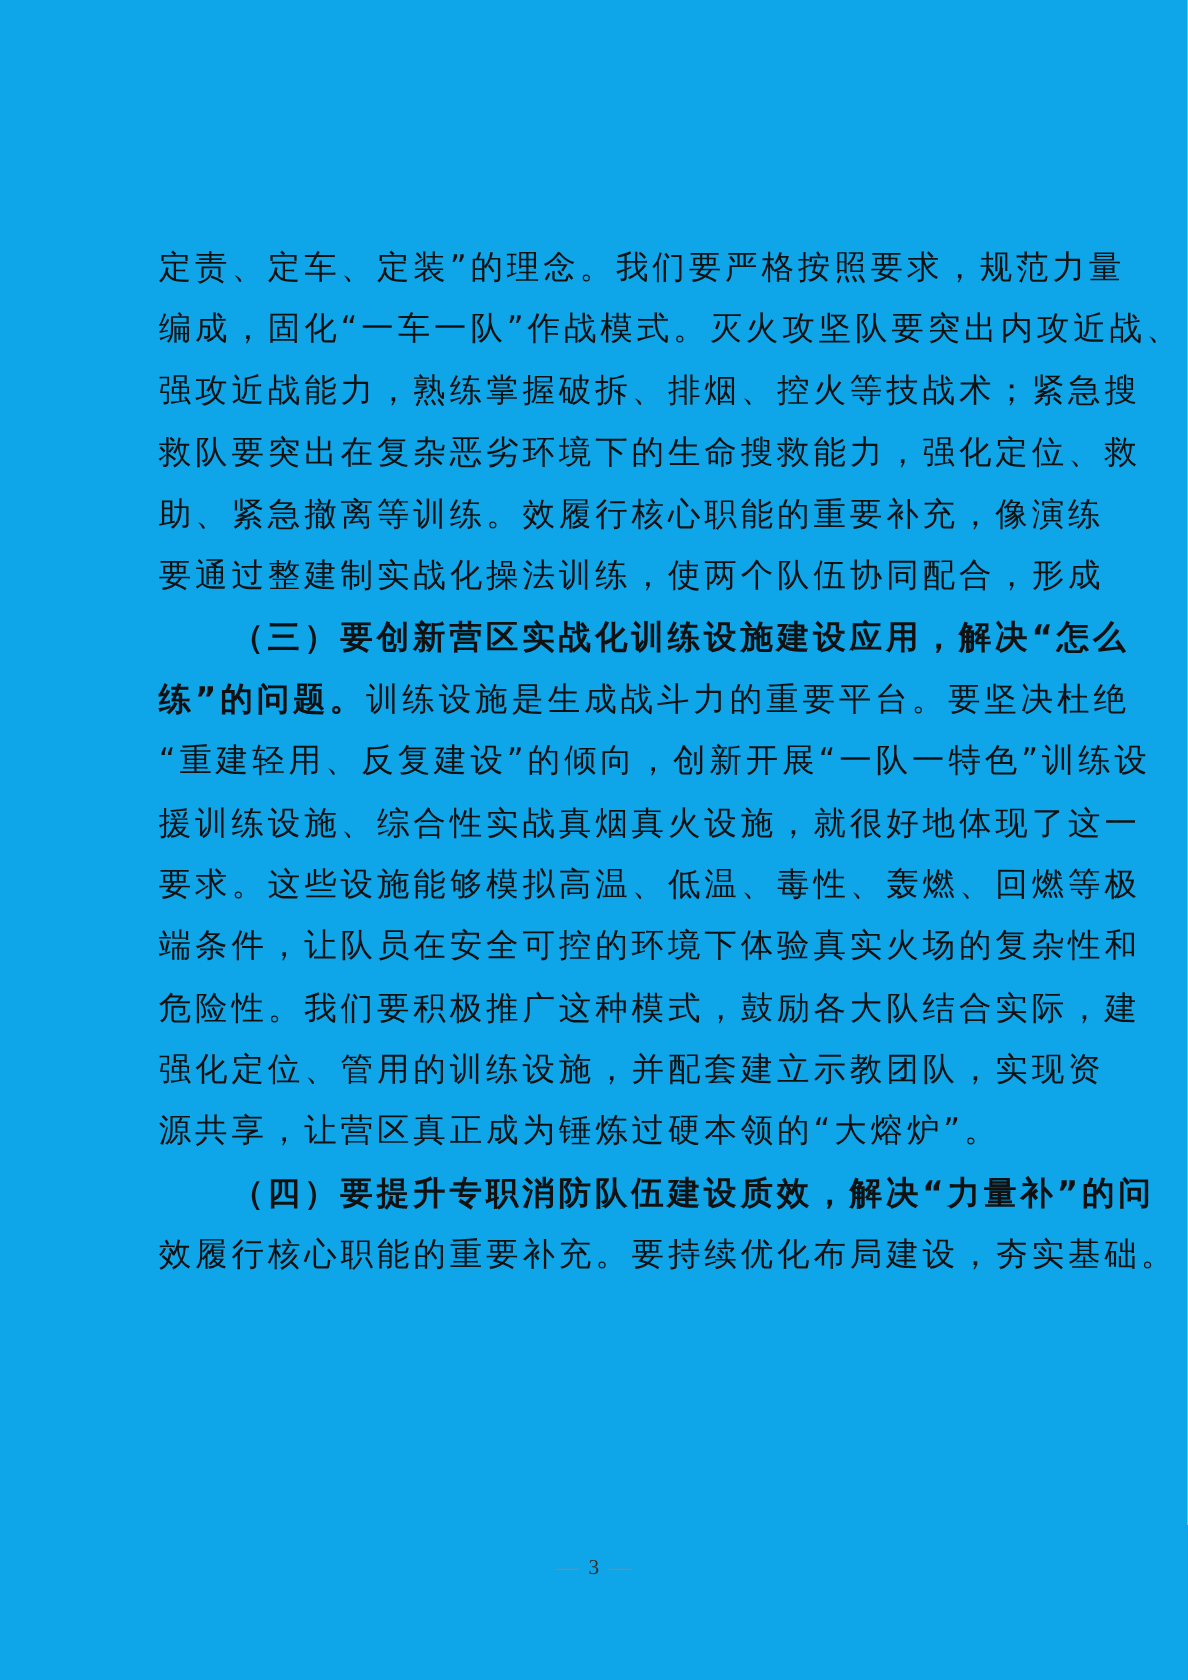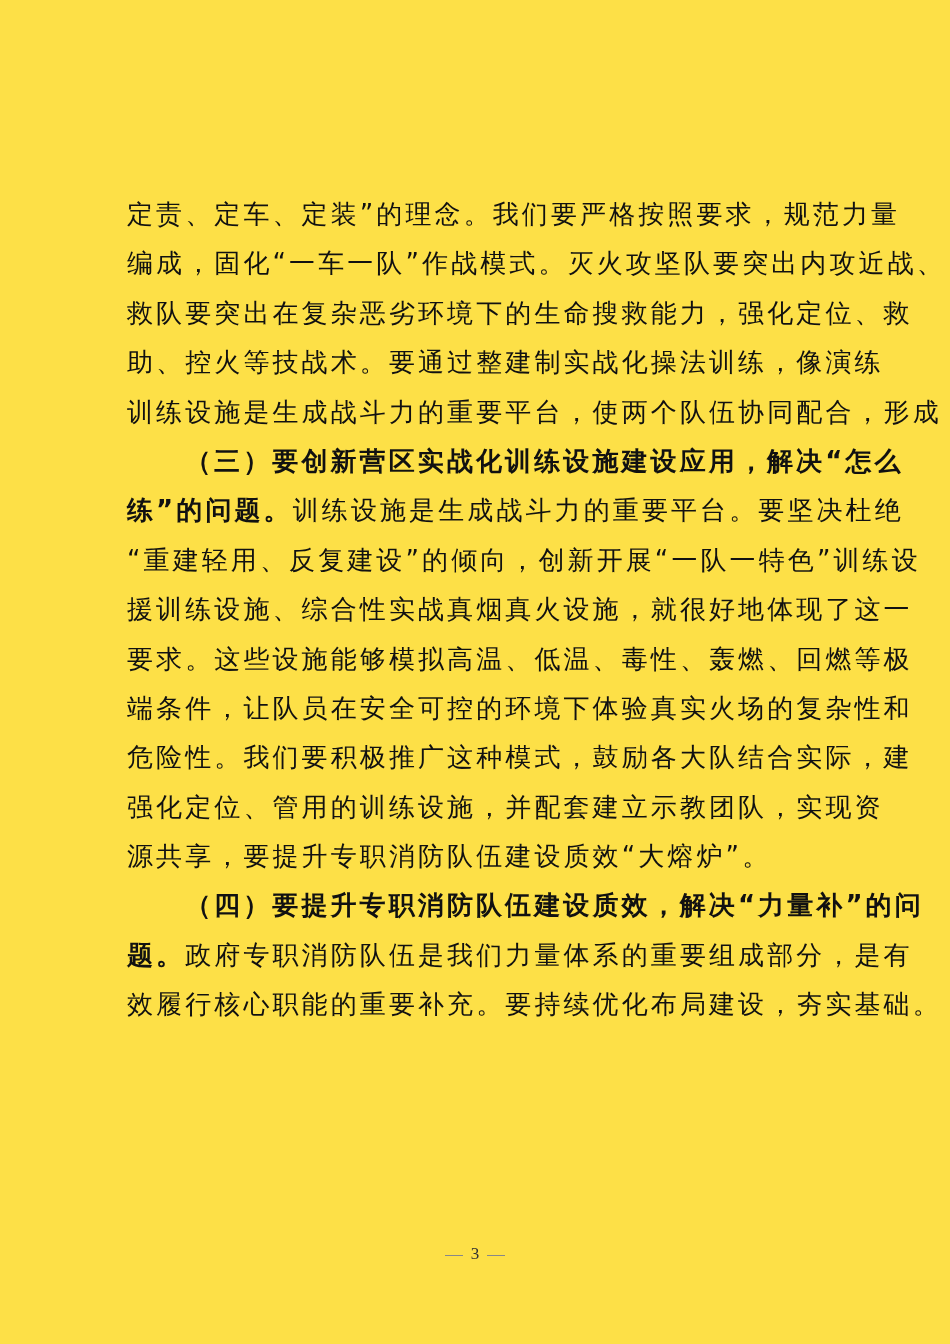--- a/index.html
+++ b/index.html
@@ -13,21 +13,21 @@
     position: relative;
     overflow: hidden;
     font-family: "DejaVu Sans", "Liberation Sans", sans-serif;
     color: #111111;
   }
   .page {
     position: absolute;
     left: 0; top: 0;
     width: 950px;
     height: 1344px;
-    background: #fde047;
+    background: #0ea5e9;
   }
   .content {
     position: absolute;
     left: 127px;
     top: 193px;
     width: 705px;
   }
   .line {
     height: 49.4px;
     line-height: 42px;
@@ -67,27 +67,30 @@
 <div class="page">
   <div class="content">
 
     <div class="line">
       <span>定责、定车、定装”的理念。我们要严格按照要求，规范力量</span>
     </div>
     <div class="line">
       <span>编成，固化“一车一队”作战模式。灭火攻坚队要突出内攻近战、</span>
     </div>
     <div class="line">
+      <span>强攻近战能力，熟练掌握破拆、排烟、控火等技战术；紧急搜</span>
+    </div>
+    <div class="line">
       <span>救队要突出在复杂恶劣环境下的生命搜救能力，强化定位、救</span>
     </div>
     <div class="line">
-      <span>助、控火等技战术。要通过整建制实战化操法训练，像演练</span>
+      <span>助、紧急撤离等训练。效履行核心职能的重要补充，像演练</span>
     </div>
     <div class="line">
-      <span>训练设施是生成战斗力的重要平台，使两个队伍协同配合，形成</span>
+      <span>要通过整建制实战化操法训练，使两个队伍协同配合，形成</span>
     </div>
 
     <div class="line indent">
       <span class="bold">（三）要创新营区实战化训练设施建设应用，解决“怎么</span>
     </div>
     <div class="line">
       <span class="bold">练”的问题。</span><span>训练设施是生成战斗力的重要平台。要坚决杜绝</span>
     </div>
     <div class="line">
       <span>“重建轻用、反复建设”的倾向，创新开展“一队一特色”训练设</span>
@@ -101,28 +104,25 @@
     <div class="line">
       <span>端条件，让队员在安全可控的环境下体验真实火场的复杂性和</span>
     </div>
     <div class="line">
       <span>危险性。我们要积极推广这种模式，鼓励各大队结合实际，建</span>
     </div>
     <div class="line">
       <span>强化定位、管用的训练设施，并配套建立示教团队，实现资</span>
     </div>
     <div class="line">
-      <span>源共享，要提升专职消防队伍建设质效“大熔炉”。</span>
+      <span>源共享，让营区真正成为锤炼过硬本领的“大熔炉”。</span>
     </div>
 
     <div class="line indent">
       <span class="bold">（四）要提升专职消防队伍建设质效，解决“力量补”的问</span>
-    </div>
-    <div class="line">
-      <span class="bold">题。</span><span>政府专职消防队伍是我们力量体系的重要组成部分，是有</span>
     </div>
     <div class="line">
       <span>效履行核心职能的重要补充。要持续优化布局建设，夯实基础。</span>
     </div>
 
   </div>
 
   <div class="footer">
     <span class="dash"></span><span>3</span><span class="dash"></span>
   </div>

